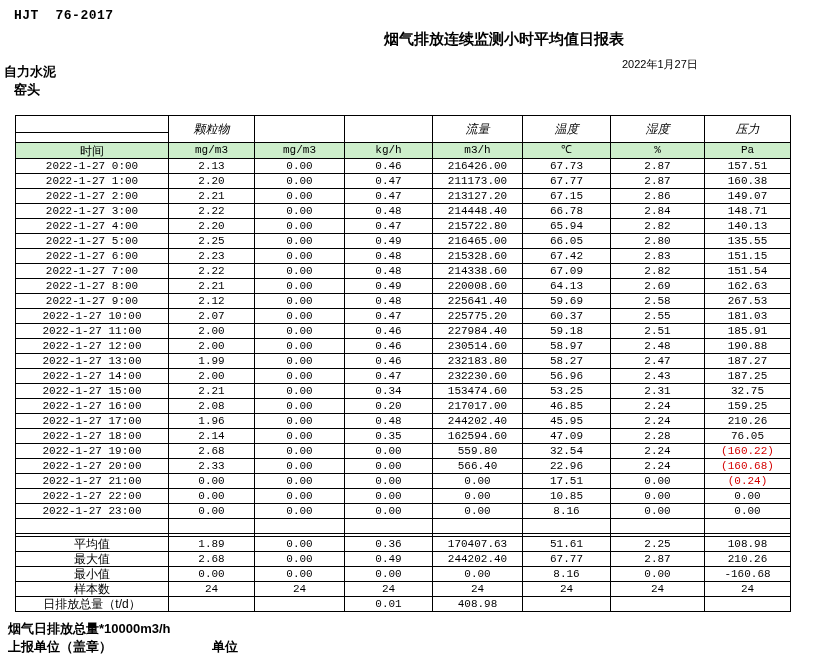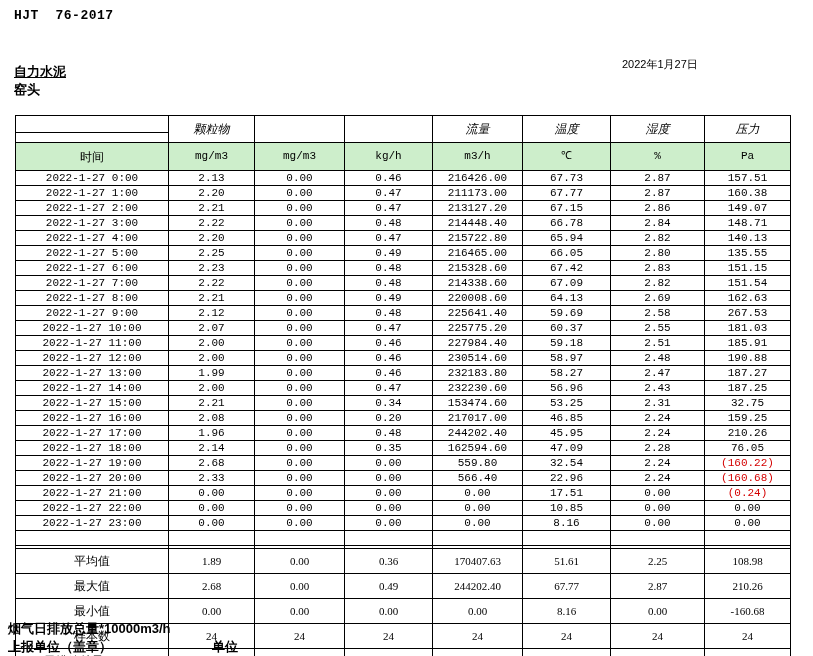--- a/index.html
+++ b/index.html
@@ -4,49 +4,50 @@
 <style>
   * { margin:0; padding:0; box-sizing:border-box; }
   html,body { background:#ffffff; }
   #page {
     position:relative; width:813px; height:656px; background:#fff;
     font-family:"Liberation Sans", sans-serif; color:#000; overflow:hidden;
   }
   .doc-code { position:absolute; left:14px; top:8px; font-family:"Liberation Mono", monospace;
               font-weight:bold; font-size:13px; white-space:pre; letter-spacing:0.5px; }
   .title   { position:absolute; left:384px; top:30px; font-weight:bold; font-size:15px; white-space:nowrap; }
-  .company { position:absolute; left:14px; top:63px; font-weight:bold; font-size:13px;text-decoration:underline; }
+  .company { position:absolute; left:4px; top:63px; font-weight:bold; font-size:13px; }
   .station { position:absolute; left:14px; top:81px; font-weight:bold; font-size:13px; }
   .date    { position:absolute; left:622px; top:57px; font-size:11px; }
 
   table.report { position:absolute; left:15px; top:115px; width:775px;
                  border-collapse:collapse; table-layout:fixed; }
   .report td { border:1px solid #000; text-align:center; vertical-align:middle;
                font-family:"Liberation Mono","Liberation Sans", monospace;
                font-size:11px; line-height:1; padding:0; overflow:hidden; white-space:nowrap; }
   tr.h-top td { height:17px; }
   td.grp  { font-family:"Liberation Sans", sans-serif; font-size:12px;font-style:italic; }
   tr.h-bot td { height:10px; }
-  tr.units td { height:28px; background:var(--green,#cdeecb); }
+  tr.units td { height:16px; background:var(--green,#cdeecb); }
   td.cjk  { font-family:"Liberation Sans", sans-serif; font-size:12px; }
   tr.datarow td { height:15px; }
   tr.blank td { height:15px; }
   tr.spacer td { height:3px; }
-  tr.sumrow td { height:25px;font-family:Liberation Serif, serif; }
+  tr.sumrow td { height:15px; }
   .neg { color:var(--red,#d40000); }
 
   .foot1 { position:absolute; left:8px; top:620px; font-weight:bold; font-size:13px;text-align:right; }
   .foot2 { position:absolute; left:8px; top:638px; font-weight:bold; font-size:13px; }
   .foot3 { position:absolute; left:212px; top:638px; font-weight:bold; font-size:13px; }
 </style>
 </head>
 <body>
 
 <div id="page">
   <div class="doc-code">HJT  76-2017</div>
+  <div class="title">烟气排放连续监测小时平均值日报表</div>
   <div class="company">自力水泥</div>
   <div class="station">窑头</div>
   <div class="date">2022年1月27日</div>
 
   <table class="report">
     <colgroup>
       <col style="width:153px">
         <col style="width:86px">
         <col style="width:90px">
         <col style="width:88px">

